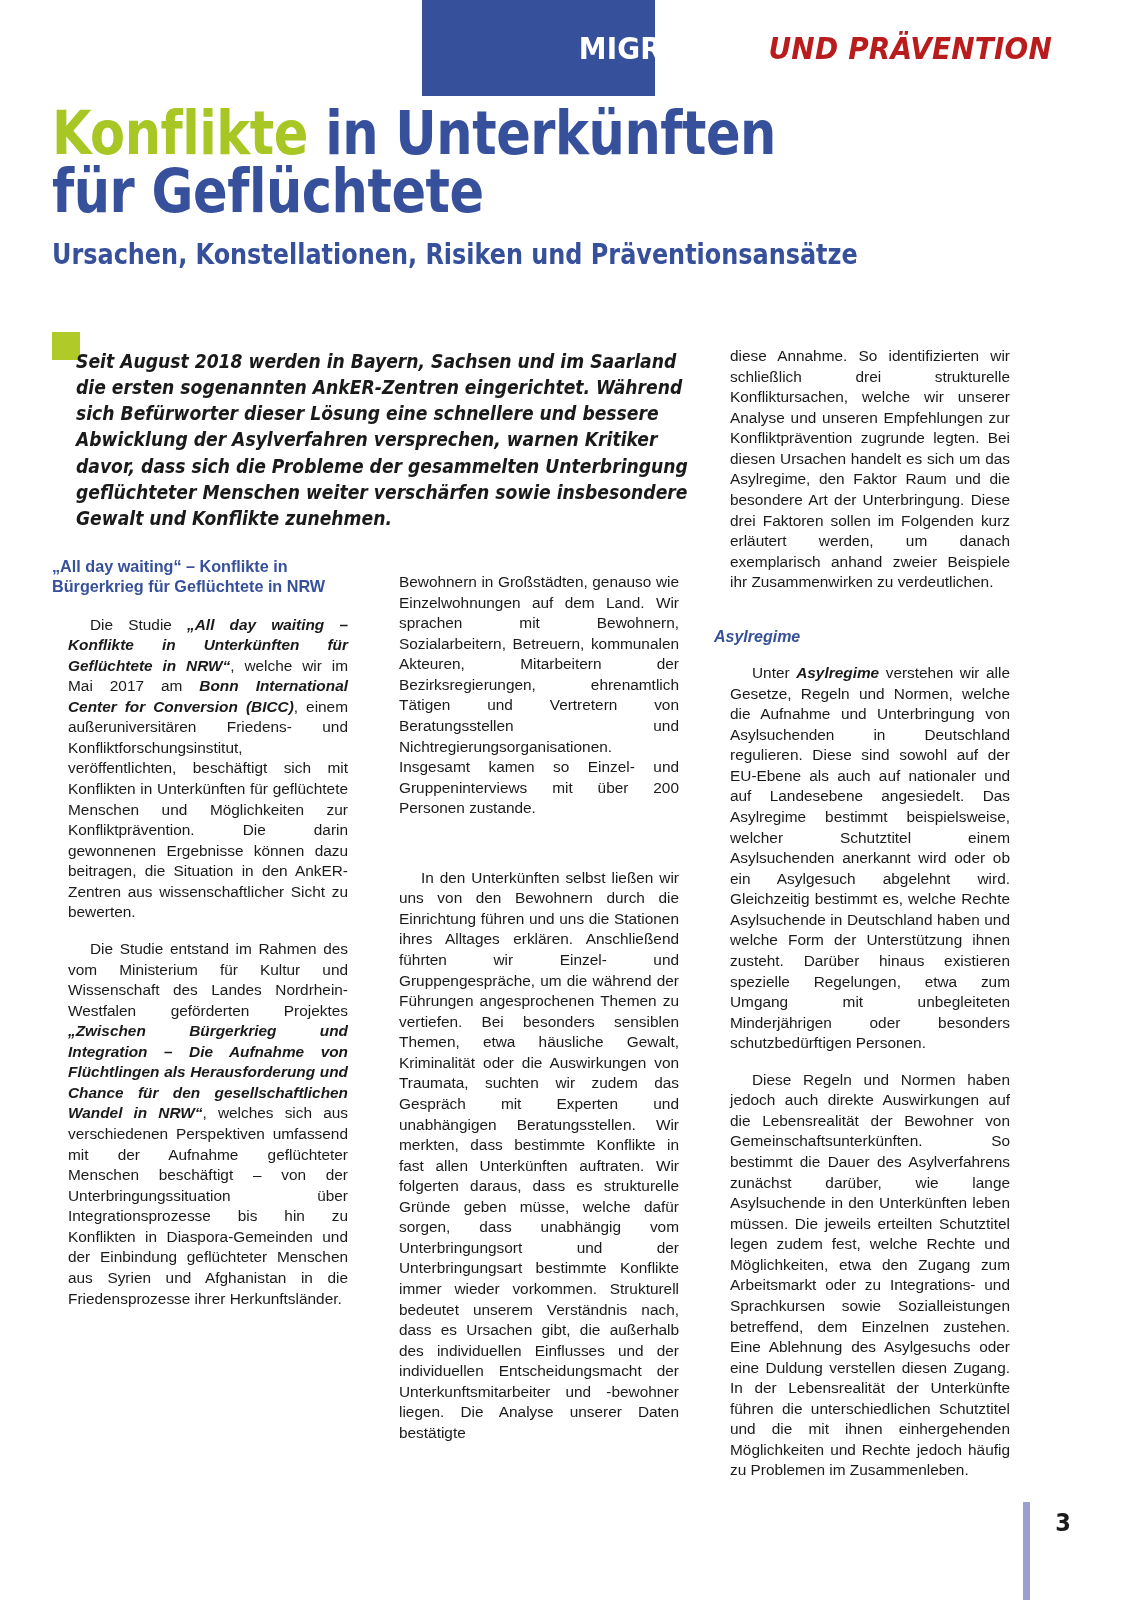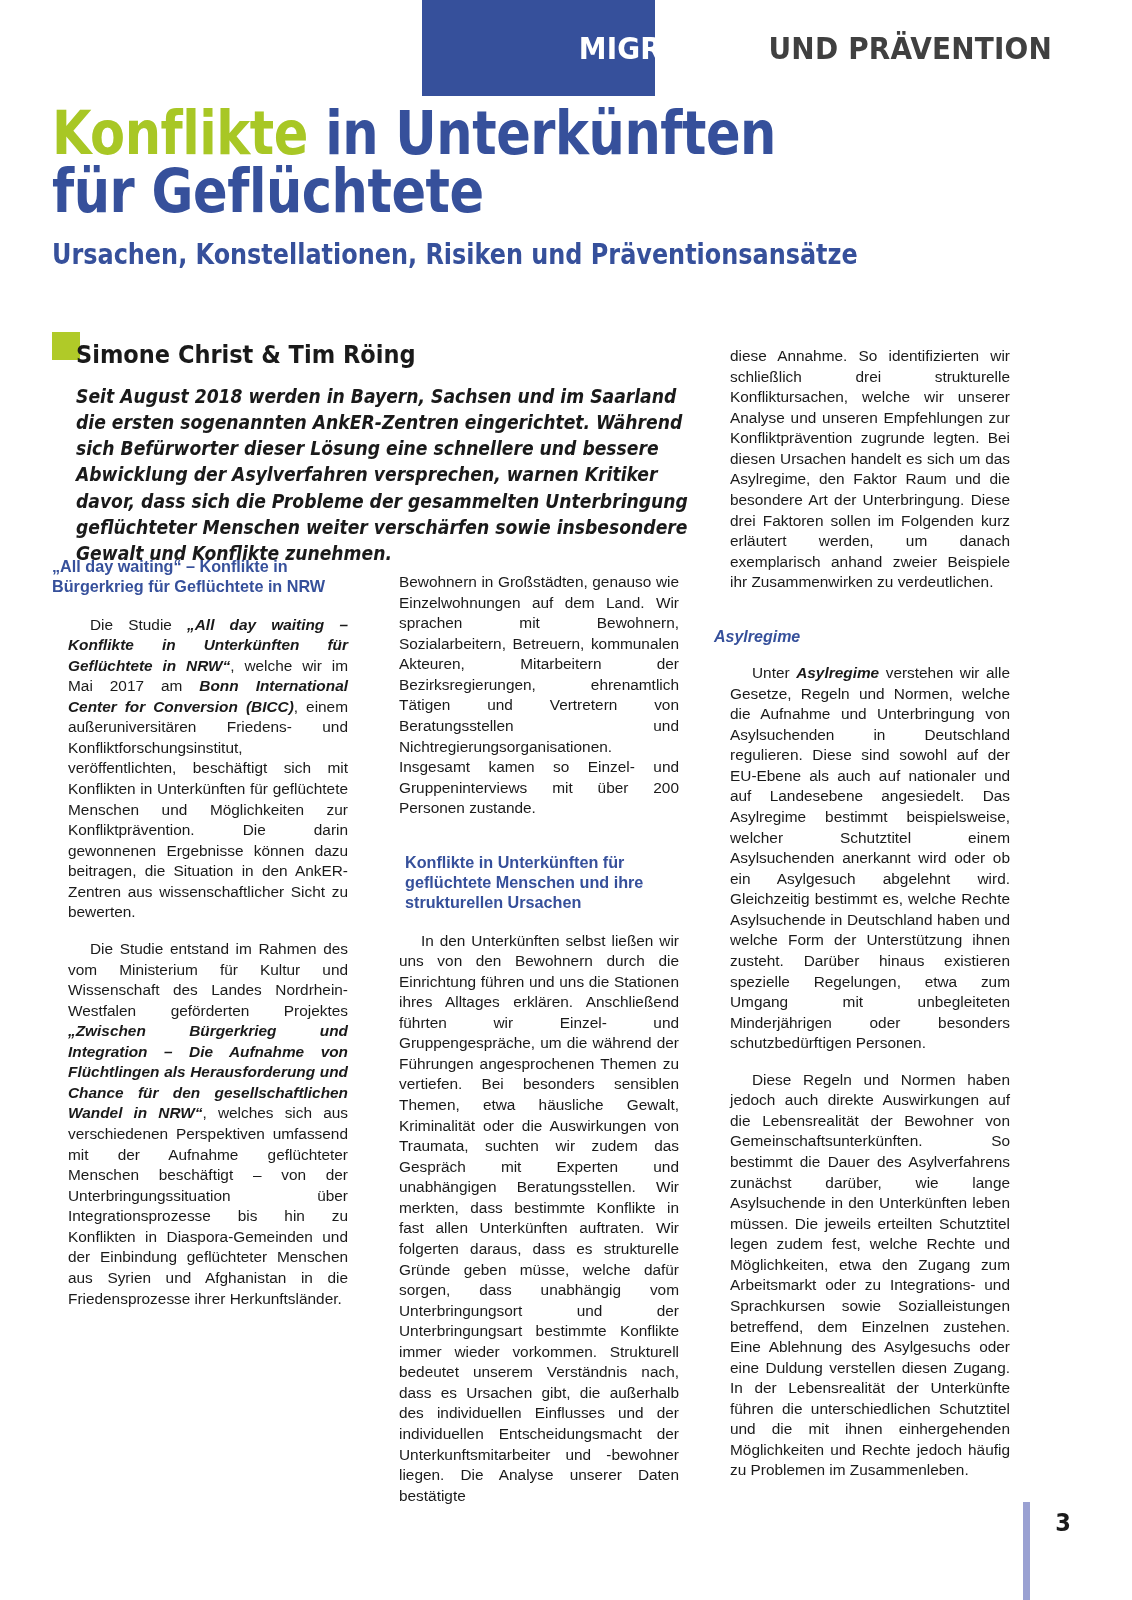--- a/index.html
+++ b/index.html
@@ -39,21 +39,21 @@
     height: 96px;
     line-height: 96px;
     text-align: right;
     font-family: "DejaVu Sans Condensed", "Liberation Sans Narrow", "Liberation Sans", sans-serif;
     font-weight: bold;
     font-size: 31px;
     letter-spacing: 0.2px;
     white-space: nowrap;
   }
   .masthead-text .w1 { color: #ffffff; }
-  .masthead-text .w2 { color: #404040; }
+  .masthead-text .w2 { color: #b91c1c; font-style: italic; }
 
   
   .title-wrap {
     position: absolute;
     top: 104px;
     left: 52px;
     width: 1010px;
   }
   .title {
     font-family: "DejaVu Sans Condensed", "Liberation Sans Narrow", "Liberation Sans", sans-serif;
@@ -224,40 +224,35 @@
   </div>
 </div>
 
 <div class="title-wrap">
   <div class="title"><span class="green">Konflikte</span><span> in Unterkünften</span><br><span>für Geflüchtete</span></div>
   <div class="subtitle">Ursachen, Konstellationen, Risiken und Präventionsansätze</div>
 </div>
 
 <div class="author-block">
   <div class="green-square author-square"></div>
-  <div class="author-name">Simone Christ &amp; Tim Röing</div>
   <div class="abstract">Seit August 2018 werden in Bayern, Sachsen und im Saarland die ersten sogenannten AnkER-Zentren eingerichtet. Während sich Befürworter dieser Lösung eine schnellere und bessere Abwicklung der Asylverfahren versprechen, warnen Kritiker davor, dass sich die Probleme der gesammelten Unterbringung geflüchteter Menschen weiter verschärfen sowie insbesondere Gewalt und Konflikte zunehmen.</div>
 </div>
 
 <div class="col" id="col1">
   <div class="sec-head">
     <span class="sq"></span>
     <span>„All day waiting“ – Konflikte in Bürgerkrieg für Geflüchtete in NRW</span>
   </div>
   <p><span>Die Studie </span><i>„All day waiting – Konflikte in Unterkünften für Geflüchtete in NRW“</i><span>, welche wir im Mai 2017 am </span><i>Bonn International Center for Conversion (BICC)</i><span>, einem außeruniversitären Friedens- und Konfliktforschungsinstitut, veröffentlichten, beschäftigt sich mit Konflikten in Unterkünften für geflüchtete Menschen und Möglichkeiten zur Konfliktprävention. Die darin gewonnenen Ergebnisse können dazu beitragen, die Situation in den AnkER-Zentren aus wissenschaftlicher Sicht zu bewerten.</span></p>
   <p><span>Die Studie entstand im Rahmen des vom Ministerium für Kultur und Wissenschaft des Landes Nordrhein-Westfalen geförderten Projektes </span><i>„Zwischen Bürgerkrieg und Integration – Die Aufnahme von Flüchtlingen als Herausforderung und Chance für den gesellschaftlichen Wandel in NRW“</i><span>, welches sich aus verschiedenen Perspektiven umfassend mit der Aufnahme geflüchteter Menschen beschäftigt – von der Unterbringungssituation über Integrationsprozesse bis hin zu Konflikten in Diaspora-Gemeinden und der Einbindung geflüchteter Menschen aus Syrien und Afghanistan in die Friedensprozesse ihrer Herkunftsländer.</span></p>
 </div>
 
 <div class="col" id="col2">
   <p class="noindent">Bewohnern in Großstädten, genauso wie Einzelwohnungen auf dem Land. Wir sprachen mit Bewohnern, Sozialarbeitern, Betreuern, kommunalen Akteuren, Mitarbeitern der Bezirksregierungen, ehrenamtlich Tätigen und Vertretern von Beratungsstellen und Nichtregierungsorganisationen. Insgesamt kamen so Einzel- und Gruppeninterviews mit über 200 Personen zustande.</p>
   <div class="gap"></div>
-  <div class="sec-head indented">
-    <span class="sq"></span>
-    <span>Konflikte in Unterkünften für geflüchtete Menschen und ihre strukturellen Ursachen</span>
-  </div>
   <p>In den Unterkünften selbst ließen wir uns von den Bewohnern durch die Einrichtung führen und uns die Stationen ihres Alltages erklären. Anschließend führten wir Einzel- und Gruppengespräche, um die während der Führungen angesprochenen Themen zu vertiefen. Bei besonders sensiblen Themen, etwa häusliche Gewalt, Kriminalität oder die Auswirkungen von Traumata, suchten wir zudem das Gespräch mit Experten und unabhängigen Beratungsstellen. Wir merkten, dass bestimmte Konflikte in fast allen Unterkünften auftraten. Wir folgerten daraus, dass es strukturelle Gründe geben müsse, welche dafür sorgen, dass unabhängig vom Unterbringungsort und der Unterbringungsart bestimmte Konflikte immer wieder vorkommen. Strukturell bedeutet unserem Verständnis nach, dass es Ursachen gibt, die außerhalb des individuellen Einflusses und der individuellen Entscheidungsmacht der Unterkunftsmitarbeiter und -bewohner liegen. Die Analyse unserer Daten bestätigte</p>
 </div>
 
 <div class="col" id="col3">
   <p class="noindent">diese Annahme. So identifizierten wir schließlich drei strukturelle Konfliktursachen, welche wir unserer Analyse und unseren Empfehlungen zur Konfliktprävention zugrunde legten. Bei diesen Ursachen handelt es sich um das Asylregime, den Faktor Raum und die besondere Art der Unterbringung. Diese drei Faktoren sollen im Folgenden kurz erläutert werden, um danach exemplarisch anhand zweier Beispiele ihr Zusammenwirken zu verdeutlichen.</p>
   <div class="gap"></div>
   <div class="sub-head">Asylregime</div>
   <p><span>Unter </span><i>Asylregime</i><span> verstehen wir alle Gesetze, Regeln und Normen, welche die Aufnahme und Unterbringung von Asylsuchenden in Deutschland regulieren. Diese sind sowohl auf der EU-Ebene als auch auf nationaler und auf Landesebene angesiedelt. Das Asylregime bestimmt beispielsweise, welcher Schutztitel einem Asylsuchenden anerkannt wird oder ob ein Asylgesuch abgelehnt wird. Gleichzeitig bestimmt es, welche Rechte Asylsuchende in Deutschland haben und welche Form der Unterstützung ihnen zusteht. Darüber hinaus existieren spezielle Regelungen, etwa zum Umgang mit unbegleiteten Minderjährigen oder besonders schutzbedürftigen Personen.</span></p>
   <p>Diese Regeln und Normen haben jedoch auch direkte Auswirkungen auf die Lebensrealität der Bewohner von Gemeinschaftsunterkünften. So bestimmt die Dauer des Asylverfahrens zunächst darüber, wie lange Asylsuchende in den Unterkünften leben müssen. Die jeweils erteilten Schutztitel legen zudem fest, welche Rechte und Möglichkeiten, etwa den Zugang zum Arbeitsmarkt oder zu Integrations- und Sprachkursen sowie Sozialleistungen betreffend, dem Einzelnen zustehen. Eine Ablehnung des Asylgesuchs oder eine Duldung verstellen diesen Zugang. In der Lebensrealität der Unterkünfte führen die unterschiedlichen Schutztitel und die mit ihnen einhergehenden Möglichkeiten und Rechte jedoch häufig zu Problemen im Zusammenleben.</p>
 </div>

